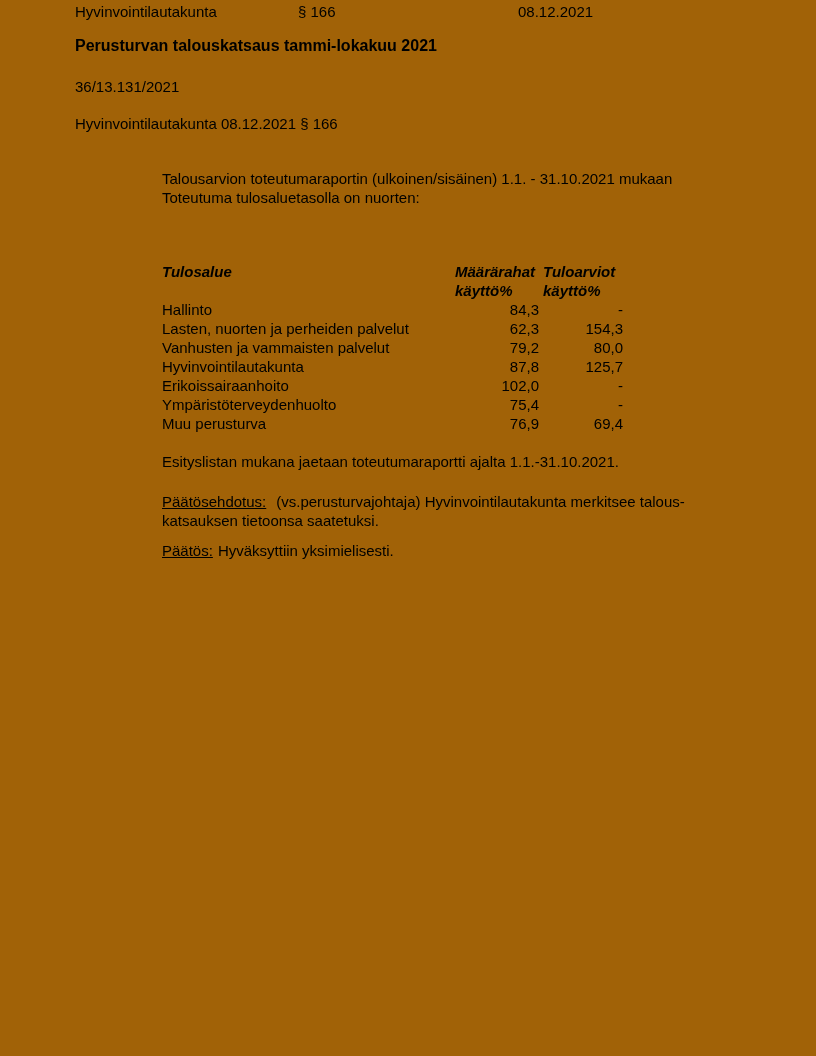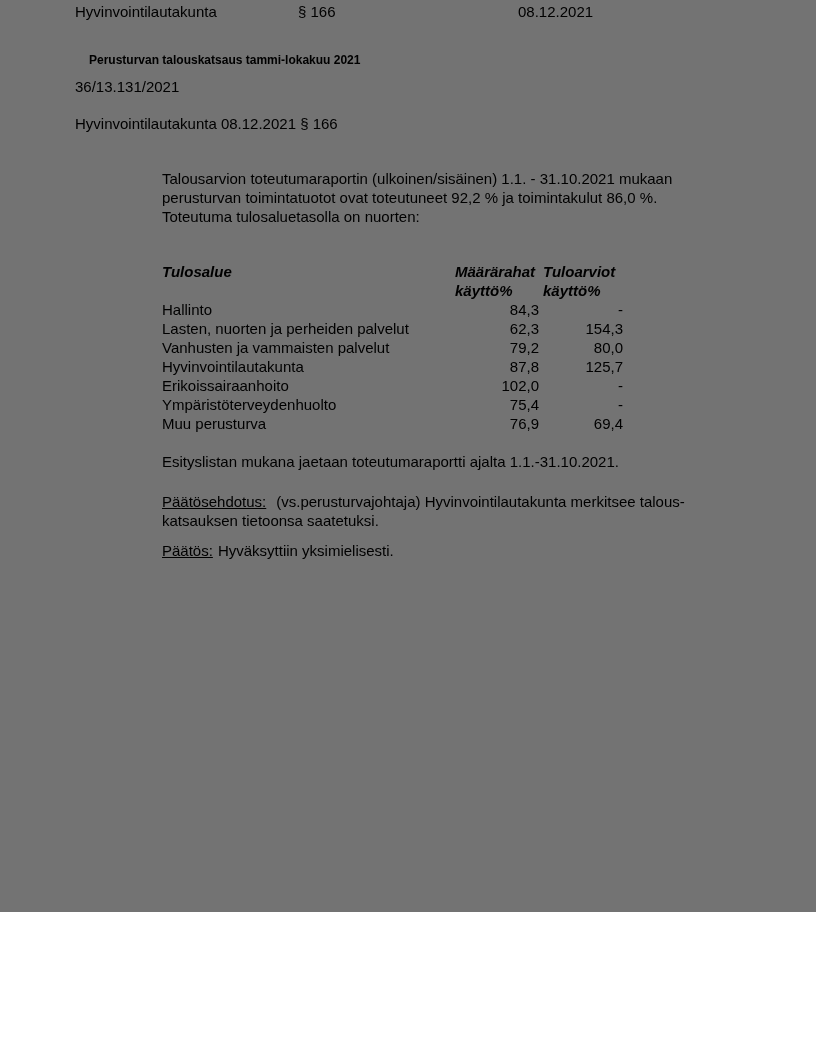--- a/index.html
+++ b/index.html
@@ -3,40 +3,40 @@
 <meta charset="utf-8">
 <style>
   html, body {
     margin: 0;
     padding: 0;
     background: #ffffff;
   }
   .page {
     position: relative;
     width: 816px;
-    height: 912px;
-    background: #737373;
+    height: 1056px;
+    background: #a16207;
     color: #000000;
     font-family: "Liberation Sans", "DejaVu Sans", sans-serif;
     font-size: 15px;
     line-height: 19px;
     overflow: hidden;
   }
   .abs { position: absolute; }
 
   
   .doc-header { top: 2px; left: 75px; width: 660px; height: 19px; }
   .doc-header .h-section { position: absolute; left: 223px; top: 0; }
   .doc-header .h-date    { position: absolute; left: 443px; top: 0; }
 
   .doc-title {
     top: 36px; left: 75px;
-    font-size: 12px;
+    font-size: 16px;
     font-weight: bold;
-    margin: 14px;
+    margin: 0;
     line-height: 20px;
   }
   .case-number  { top: 77px;  left: 75px; }
   .meeting-line { top: 114px; left: 75px; }
 
   
   .intro { top: 169px; left: 162px; width: 560px; }
 
   
   .result-table { top: 262px; left: 162px; width: 470px; }
@@ -76,21 +76,20 @@
   </div>
 
   <h1 class="abs doc-title">Perusturvan talouskatsaus tammi-lokakuu 2021</h1>
 
   <div class="abs case-number">36/13.131/2021</div>
 
   <div class="abs meeting-line">Hyvinvointilautakunta 08.12.2021 § 166</div>
 
   <div class="abs intro">
     <div>Talousarvion toteutumaraportin (ulkoinen/sisäinen) 1.1. - 31.10.2021 mukaan</div>
-    <div>perusturvan toimintatuotot ovat toteutuneet 92,2 % ja toimintakulut 86,0 %.</div>
     <div>Toteutuma tulosaluetasolla on nuorten:</div>
   </div>
 
   <div class="abs result-table">
     <div class="t-head">
       <div class="t-row">
         <span class="c1">Tulosalue</span>
         <span class="c2">Määrärahat</span>
         <span class="c3">Tuloarviot</span>
       </div>

